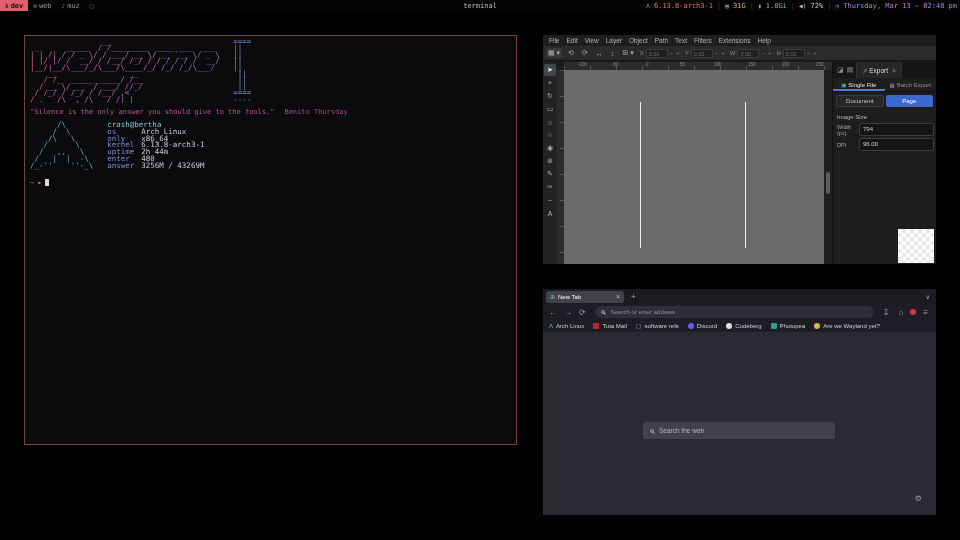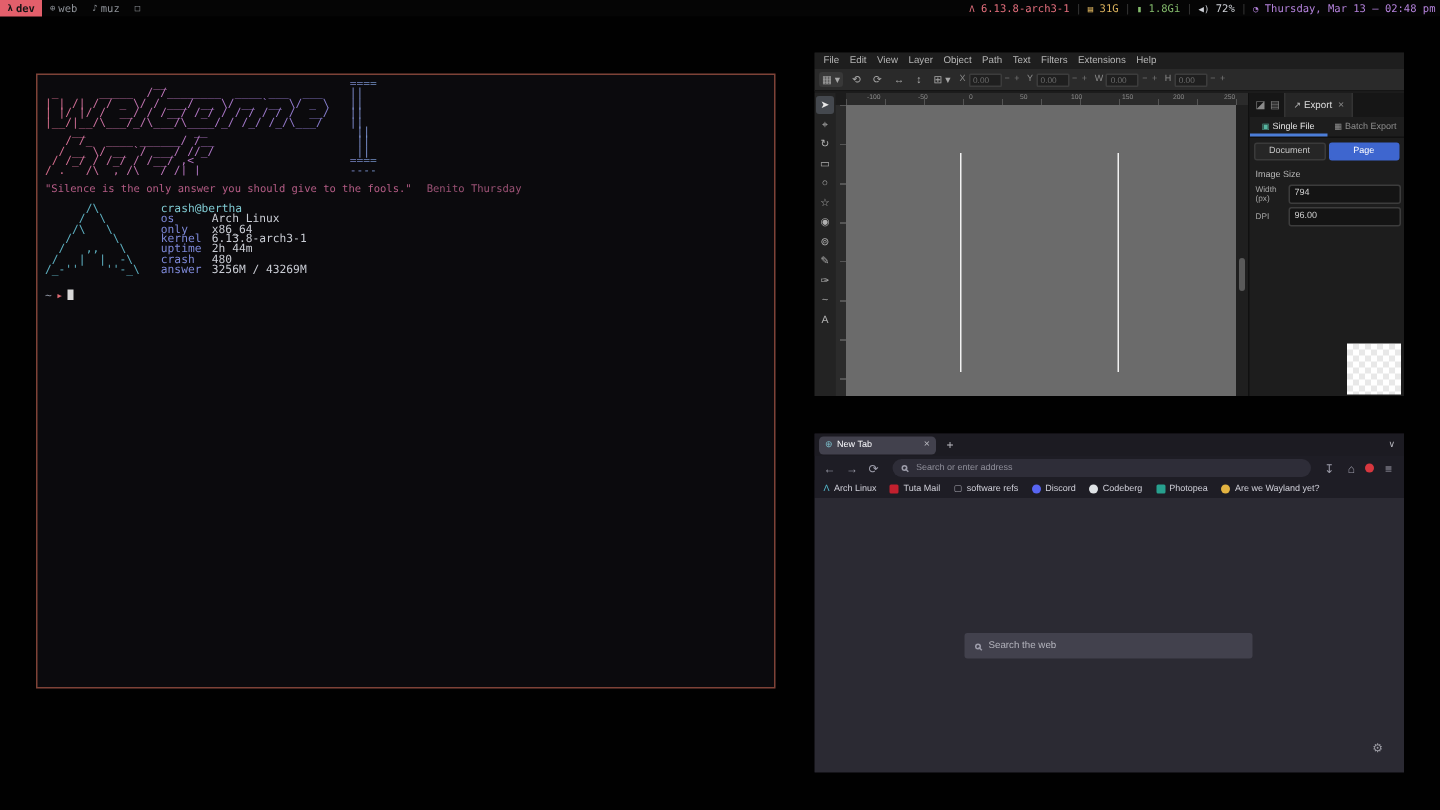--- a/index.html
+++ b/index.html
@@ -15,21 +15,21 @@
   .tag-icon { font-size:6px; }
   #bar-title { position:absolute; left:0; right:0; text-align:center; color:#b9bec6; pointer-events:none; }
   #status-modules { margin-left:auto; display:flex; align-items:center; gap:4px; padding-right:3px; white-space:nowrap; }
   #status-modules .sep { color:#3a3a3a; }
   .seg-icon { font-size:6px; }
 
   
   .win { position:absolute; overflow:hidden; }
 
   
-  #terminal { left:24px; top:49px; width:493px; height:410px; background:#0b0a0d; border:1px solid #7e4237; padding:3px 5px; }
+  #terminal { left:24px; top:35px; width:493px; height:410px; background:#0b0a0d; border:1px solid #7e4237; padding:3px 5px; }
   #ascii-art { font-family:"DejaVu Sans Mono",monospace; font-size:7.5px; line-height:6.4px; white-space:pre;
     background:linear-gradient(90deg,#e0708e 0%,#b97bd0 22%,#8d7fd6 38%,#5fb3c4 55%,#67c5b2 68%,#d8606b 86%,#e06c75 100%);
     color:#b97bd0; }
   @supports ((background-clip:text) or (-webkit-background-clip:text)) {
     #ascii-art { -webkit-background-clip:text; background-clip:text; color:transparent; }
   }
   #quote-line { margin-top:5px; font-family:"DejaVu Sans Mono",monospace; font-size:7px; color:#b45c85; white-space:pre; }
   #quote-line .author { color:#9c5275; margin-left:10px; }
   #fetch { margin-top:6px; display:flex; gap:14px; }
   #arch-logo { font-family:"DejaVu Sans Mono",monospace; font-size:7.5px; line-height:6.8px; white-space:pre; color:#5fb3c4; }
@@ -139,20 +139,21 @@
         <span>web</span>
       </div>
       <div class="tag">
         <span class="tag-icon">♪</span>
         <span>muz</span>
       </div>
       <div class="tag">
         <span class="tag-icon">□</span>
       </div>
     </div>
+  <div id="bar-title">terminal</div>
   <div id="status-modules">
       <span class="seg" style="color: rgb(232, 113, 127);"><span class="seg-icon">Λ</span> 6.13.8-arch3-1</span>
       <span class="sep">|</span>
       <span class="seg" style="color: rgb(221, 180, 94);"><span class="seg-icon">▤</span> 31G</span>
       <span class="sep">|</span>
       <span class="seg" style="color: rgb(133, 189, 109);"><span class="seg-icon">▮</span> 1.8Gi</span>
       <span class="sep">|</span>
       <span class="seg" style="color: rgb(205, 208, 214);"><span class="seg-icon">◀)</span> 72%</span>
       <span class="sep">|</span>
       <span class="seg" style="color: rgb(181, 131, 221);"><span class="seg-icon">◔</span> Thursday, Mar 13 — 02:48 pm</span>
@@ -192,21 +193,21 @@
           </div>
           <div class="fetch-row">
             <span class="flabel">kernel</span>
             <span class="fval">6.13.8-arch3-1</span>
           </div>
           <div class="fetch-row">
             <span class="flabel">uptime</span>
             <span class="fval">2h 44m</span>
           </div>
           <div class="fetch-row">
-            <span class="flabel">crash</span>
+            <span class="flabel">enter</span>
             <span class="fval">480</span>
           </div>
           <div class="fetch-row">
             <span class="flabel">answer</span>
             <span class="fval">3256M / 43269M</span>
           </div>
         </div>
     </div>
   </div>
   <div id="prompt-line">

